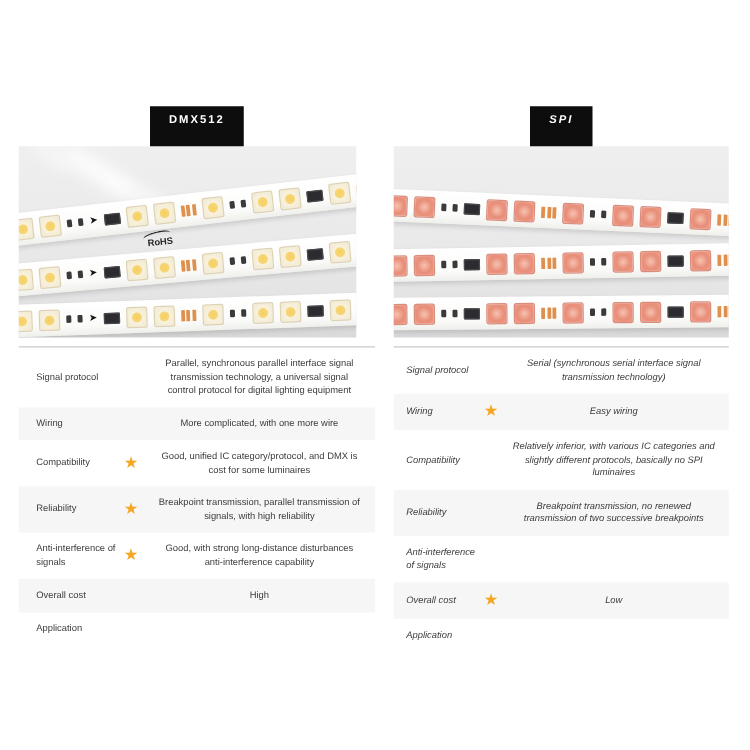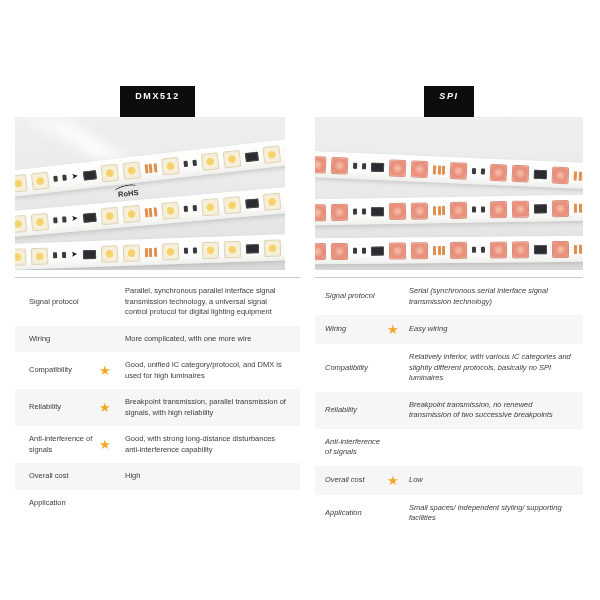--- a/index.html
+++ b/index.html
@@ -68,21 +68,21 @@
   .col-left .table{width:285px;}
   .col-right .table{width:268px;}
   .row{display:flex;align-items:center;padding:8px 6px 8px 14px;}
   .row.striped{background:var(--stripe,#f6f6f6);}
   .col-right .row{padding-left:10px;}
   .rlabel{flex:none;width:70px;font-size:7.5px;line-height:10.5px;color:var(--text,#3c3c3c);}
   .col-right .rlabel{width:62px;}
   .starcell{flex:none;width:26px;display:flex;justify-content:flex-start;}
   .col-right .starcell{width:22px;}
   .star{font-family:"DejaVu Sans",sans-serif;font-size:13px;line-height:13px;color:var(--star,#f5a623);}
-  .rvalue{flex:1;font-size:7.5px;line-height:10.5px;color:var(--text,#3c3c3c);padding-right:4px;}
+  .rvalue{flex:1;font-size:7.5px;line-height:10.5px;color:var(--text,#3c3c3c);padding-right:4px;text-align:center;}
 </style>
 </head>
 <body>
 
 <div class="column col-left">
   <div class="badge-wrap">
     <span class="badge">DMX512</span>
   </div>
 
   <div class="photo">
@@ -173,21 +173,21 @@
     <div class="row striped">
       <span class="rlabel">Wiring</span>
       <span class="starcell"></span>
       <span class="rvalue">More complicated, with one more wire</span>
     </div>
     <div class="row">
       <span class="rlabel">Compatibility</span>
       <span class="starcell">
           <span class="star">★</span>
         </span>
-      <span class="rvalue">Good, unified IC category/protocol, and DMX is used for high luminaires</span>
+      <span class="rvalue">Good, unified IC category/protocol, and DMX is cost for some luminaires</span>
     </div>
     <div class="row striped">
       <span class="rlabel">Reliability</span>
       <span class="starcell">
           <span class="star">★</span>
         </span>
       <span class="rvalue">Breakpoint transmission, parallel transmission of signals, with high reliability</span>
     </div>
     <div class="row">
       <span class="rlabel">Anti-interference of signals</span>
@@ -324,16 +324,15 @@
     <div class="row striped">
       <span class="rlabel">Overall cost</span>
       <span class="starcell">
           <span class="star">★</span>
         </span>
       <span class="rvalue">Low</span>
     </div>
     <div class="row">
       <span class="rlabel">Application</span>
       <span class="starcell"></span>
-      <span class="rvalue">Small spaces/ independent styling/ supporting facilities</span>
     </div>
   </div>
 </div>
 
 </body></html>

